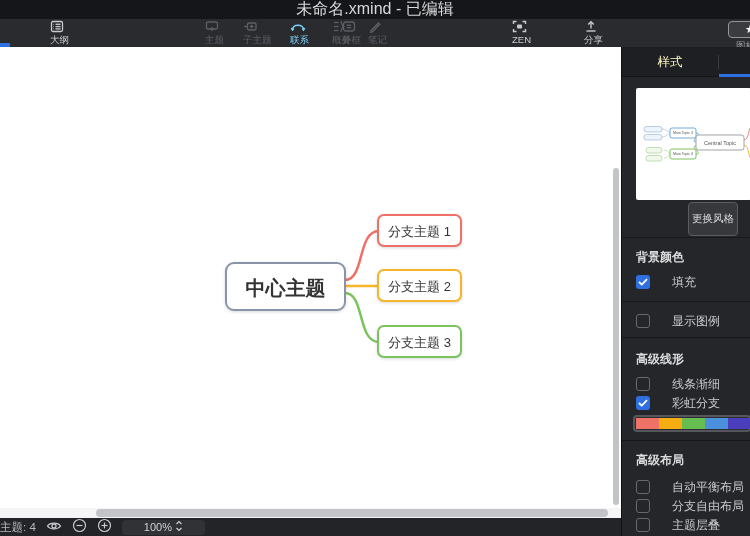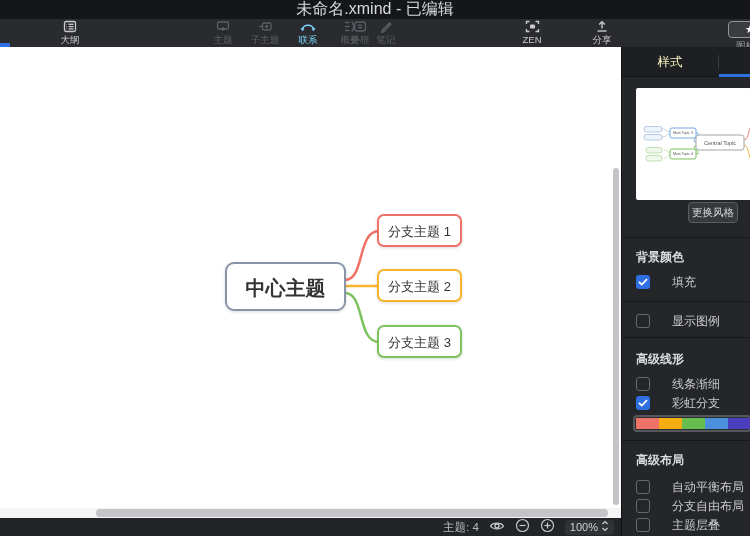--- a/index.html
+++ b/index.html
@@ -6,21 +6,21 @@
   *{box-sizing:border-box;font-family:"Liberation Sans","DejaVu Sans",sans-serif;}
   .app{position:relative;width:750px;height:536px;overflow:hidden;background:#242629;}
 
   
   .titlebar{position:absolute;left:0;top:0;width:750px;height:19px;background:#141619;
     display:flex;align-items:center;justify-content:center;}
   .titlebar span{font-size:16px;color:#d8d9da;}
 
   
   .toolbar{position:absolute;left:0;top:19px;width:750px;height:28px;background:#2a2b2f;}
-  .tb-item{position:absolute;top:1px;display:flex;flex-direction:column;align-items:center;
+  .tb-item{position:absolute;top:1px;display:flex;flex-direction:column;align-items:flex-start;
     justify-content:flex-start;color:#c9cacc;cursor:pointer;}
   .tb-item .lbl{font-size:9.5px;line-height:11px;margin-top:1px;white-space:nowrap;}
   .tb-item svg{display:block;}
   .tb-item.disabled{color:#5c5f65;}
   .tb-item.active{color:#7dd3fc;}
   .sheet-indicator{position:absolute;left:0;top:24px;width:10px;height:4px;background:#2e70e2;}
   .corner-btn{position:absolute;left:728px;top:2px;width:44px;height:17px;border:1px solid #94969a;
     border-radius:4px;background:#3a3c40;color:#fff;display:flex;align-items:center;justify-content:center;
     font-size:11px;cursor:pointer;}
   .corner-lbl{position:absolute;left:736px;top:21px;font-size:9.5px;color:#9b9da1;white-space:nowrap;}
@@ -28,40 +28,40 @@
   
   .canvas{position:absolute;left:0;top:47px;width:621px;height:471px;background:#ffffff;overflow:hidden;}
   .canvas svg{position:absolute;left:0;top:0;}
   .vscroll{position:absolute;left:613px;top:121px;width:6px;height:337px;background:#c2c4c7;border-radius:3px;}
   .hscroll-track{position:absolute;left:0;top:461px;width:621px;height:10px;background:#f5f5f6;}
   .hscroll{position:absolute;left:96px;top:1px;width:512px;height:8px;background:#c2c4c7;border-radius:4px;}
   .mapshadow{filter:drop-shadow(0 1.5px 1.5px rgba(0,0,0,0.15));}
 
   
   .statusbar{position:absolute;left:0;top:518px;width:621px;height:18px;background:#222428;
-    display:flex;align-items:center;justify-content:flex-end;gap:10px;padding-right:7px;color:#b7b9bc;}
+    display:flex;align-items:center;gap:10px;padding-right:7px;color:#b7b9bc;}
   .statusbar .txt{font-size:11.5px;}
   .zoomctl{background:#303236;border-radius:4px;height:15px;display:flex;align-items:center;
-    gap:3px;padding:0 5px;color:#cfd0d2;cursor:pointer;}
+    gap:3px;padding:0 22px;color:#cfd0d2;cursor:pointer;}
   .zoomctl .txt{font-size:11px;}
   .iconbtn{display:flex;align-items:center;cursor:pointer;color:#c6c8cb;}
 
   
   .panel{position:absolute;left:621px;top:47px;width:129px;height:489px;background:#242629;
     border-left:1px solid #101113;}
   .tabbar{position:absolute;left:0;top:0;width:129px;height:30px;background:#1d1f23;
     border-bottom:1px solid #131416;}
   .tab{position:absolute;left:0;top:0;width:96px;height:30px;display:flex;align-items:center;
     justify-content:center;font-size:12.5px;color:#fef9c3;cursor:pointer;}
   .tabdivider{position:absolute;left:96px;top:8px;width:1px;height:14px;background:#3a3c41;}
   .tab2{position:absolute;left:97px;top:0;width:32px;height:30px;cursor:pointer;}
   .tab2 .underline{position:absolute;left:0;bottom:0;width:32px;height:3px;background:#2e70e2;}
 
   .thumb{position:absolute;left:14px;top:41px;width:115px;height:112px;background:#ffffff;border-radius:2px;}
-  .changestyle{position:absolute;left:66px;top:155px;width:50px;height:21px;background:#36383c;
+  .changestyle{position:absolute;left:66px;top:155px;width:50px;height:34px;background:#36383c;
     border:1px solid #5a5c61;border-radius:4px;color:#d6d7d9;font-size:10.5px;display:flex;
     align-items:center;justify-content:center;cursor:pointer;white-space:nowrap;}
   .pdivider{position:absolute;left:0;width:129px;height:1px;background:#17181b;}
   .pheading{position:absolute;left:14px;font-size:12px;font-weight:bold;color:#dadbdd;white-space:nowrap;}
   .chkrow{position:absolute;left:14px;height:16px;display:flex;align-items:center;gap:22px;cursor:pointer;}
   .chkrow .cb{width:14px;height:14px;border-radius:3px;flex:0 0 auto;}
   .cb.off{border:1.5px solid #67696f;background:transparent;}
   .cb.on{border:none;display:flex;align-items:center;justify-content:center;}
   .cb.on svg{display:block;}
   .chkrow .lbl{font-size:12px;color:#c9cacd;white-space:nowrap;}

